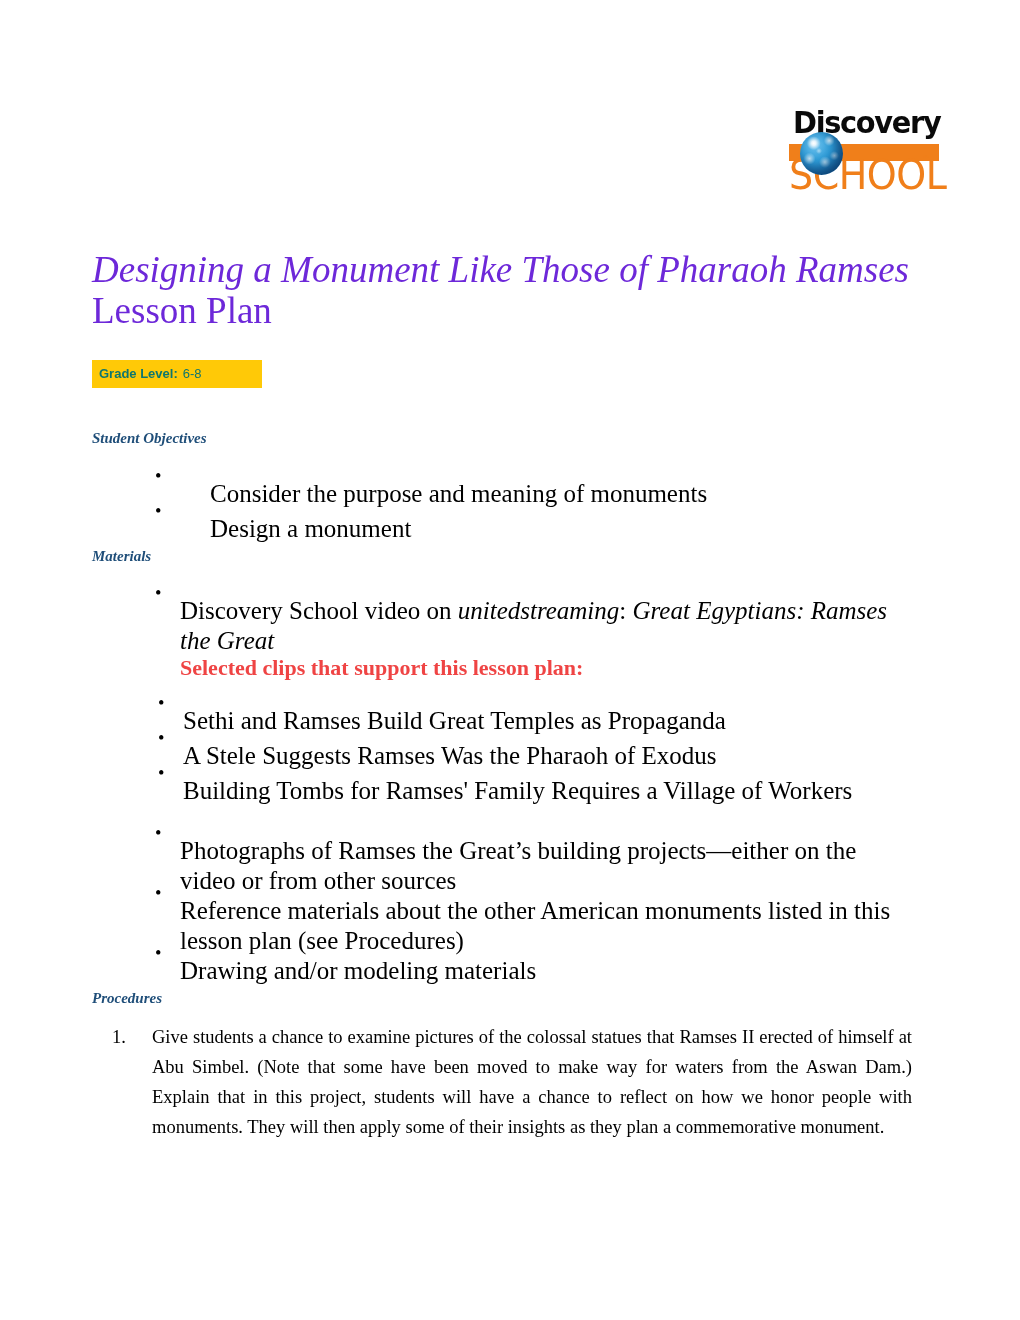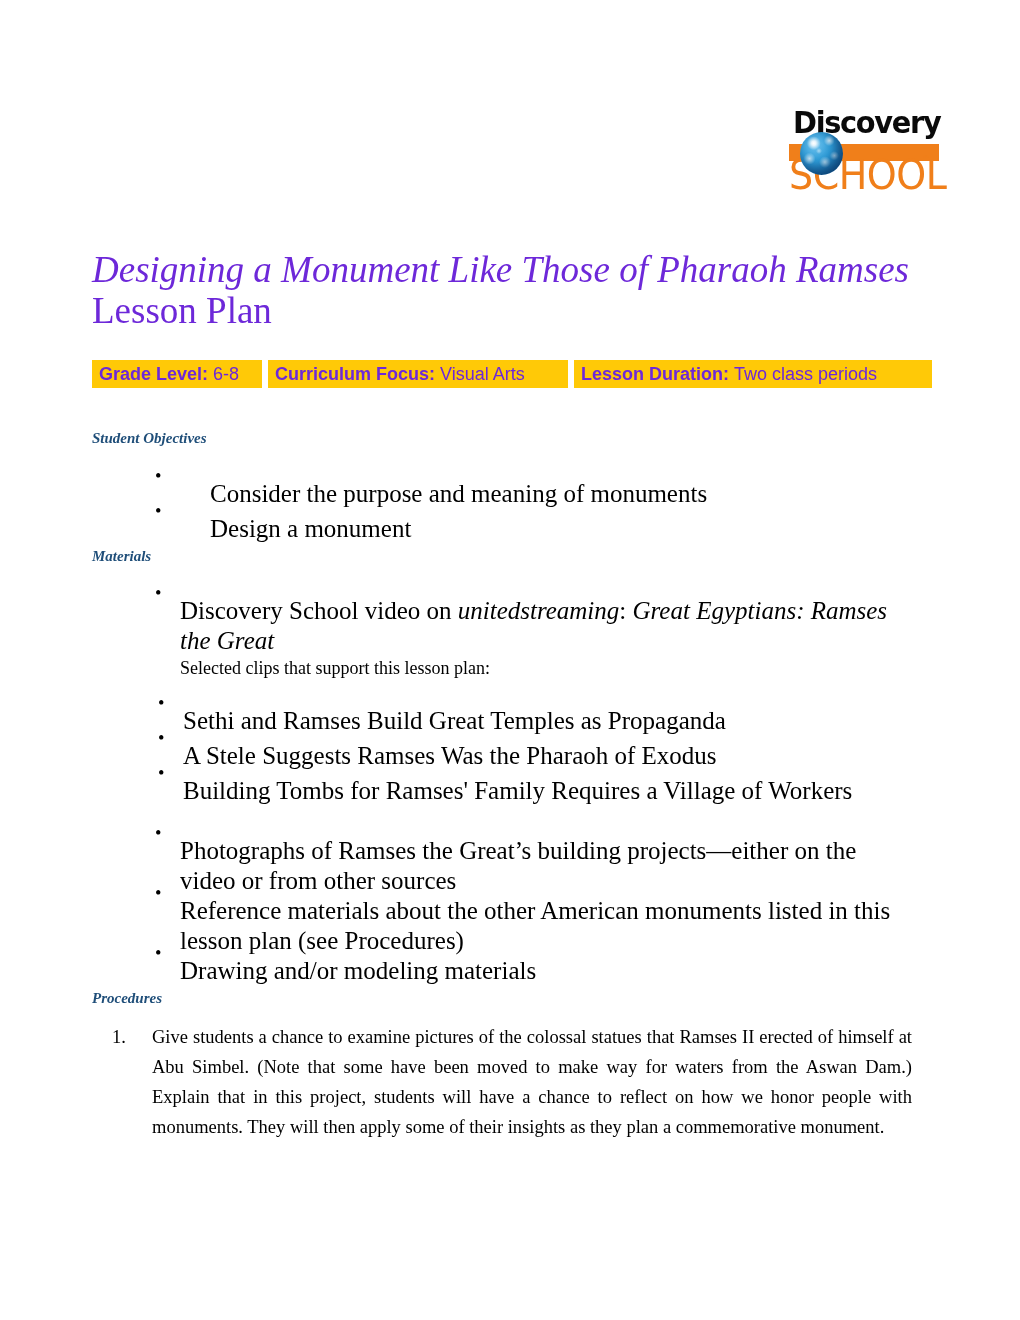--- a/index.html
+++ b/index.html
@@ -126,23 +126,23 @@
     top: 360px;
     width: 840px;
     height: 28px;
   }
   .meta-cell {
     position: absolute;
     top: 0;
     height: 28px;
     background: #FFC907;
     font-family: "Liberation Sans", "DejaVu Sans", sans-serif;
-    font-size: 18px;
+    font-size: 13px;
     line-height: 28px;
-    color: #6d28d9;
+    color: #0f766e;
     white-space: nowrap;
     overflow: hidden;
   }
   .meta-cell .lbl {
     font-weight: 700;
     padding-left: 7px;
   }
   .meta-cell .val {
     font-weight: 400;
     padding-left: 5px;
@@ -163,24 +163,25 @@
     font-family: "Liberation Serif", "DejaVu Serif", serif;
     white-space: nowrap;
   }
   #head-objectives { top: 425px; }
   #head-materials  { top: 543px; }
   #head-procedures { top: 985px; }
 
   
   .body-text {
     position: absolute;
-    font-size: 18px;
-    line-height: 30px;
-    color: #000000;
+    font-size: 22px;
+    line-height: 30px;
+    color: #ef4444;
     font-family: "Liberation Serif", "DejaVu Serif", serif;
+    font-weight: bold;
   }
 
   
   .blt-row {
     position: absolute;
     display: block;
   }
   .blt-row .bullet {
     position: absolute;
     left: 0;
@@ -245,26 +246,20 @@
 
   <div class="doc-title">
     <span class="t-line1">Designing a Monument Like Those of Pharaoh Ramses</span>
     <span class="t-line2">Lesson Plan</span>
   </div>
 
   <div class="meta-bar">
     <div class="meta-cell meta-cell-0">
       <span class="lbl">Grade Level:</span><span class="val">6-8</span>
     </div>
-    <div class="meta-cell meta-cell-1">
-      <span class="lbl">Curriculum Focus:</span><span class="val">Visual Arts</span>
-    </div>
-    <div class="meta-cell meta-cell-2">
-      <span class="lbl">Lesson Duration:</span><span class="val">Two class periods</span>
-    </div>
   </div>
 
   <div class="sec-head" id="head-objectives">Student Objectives</div>
 
   <div class="blt-row obj-row" style="top:461px;">
     <span class="bullet">•</span>
     <span class="blt-text">Consider the purpose and meaning of monuments</span>
   </div>
   <div class="blt-row obj-row" style="top:496px;">
     <span class="bullet">•</span>

